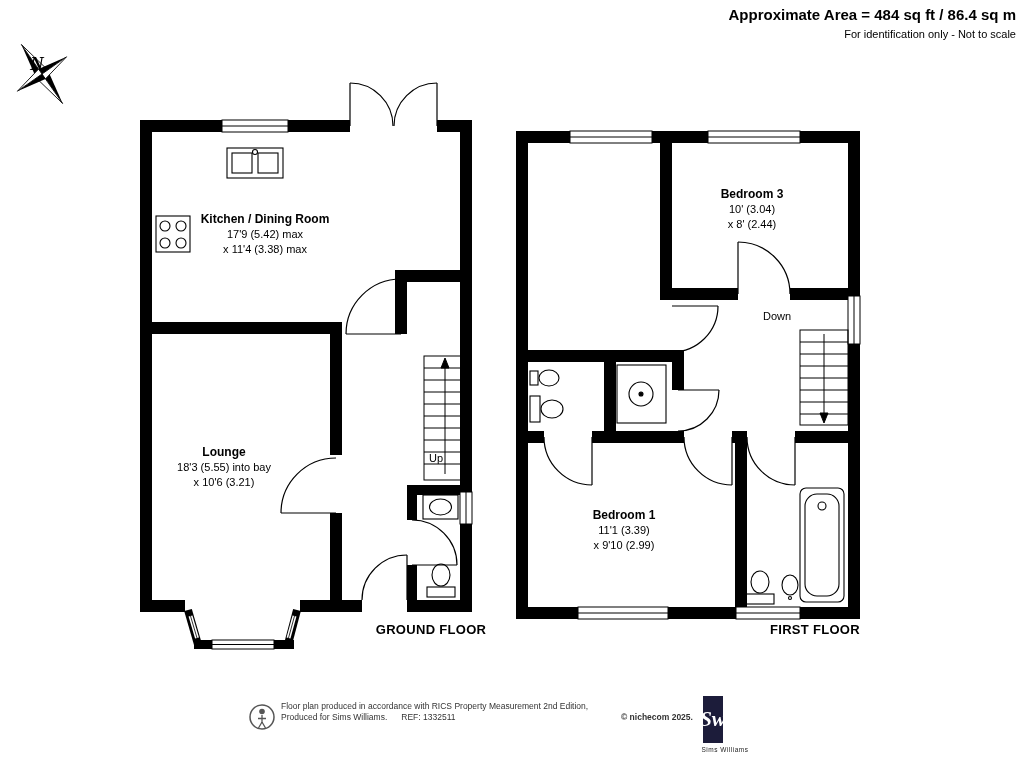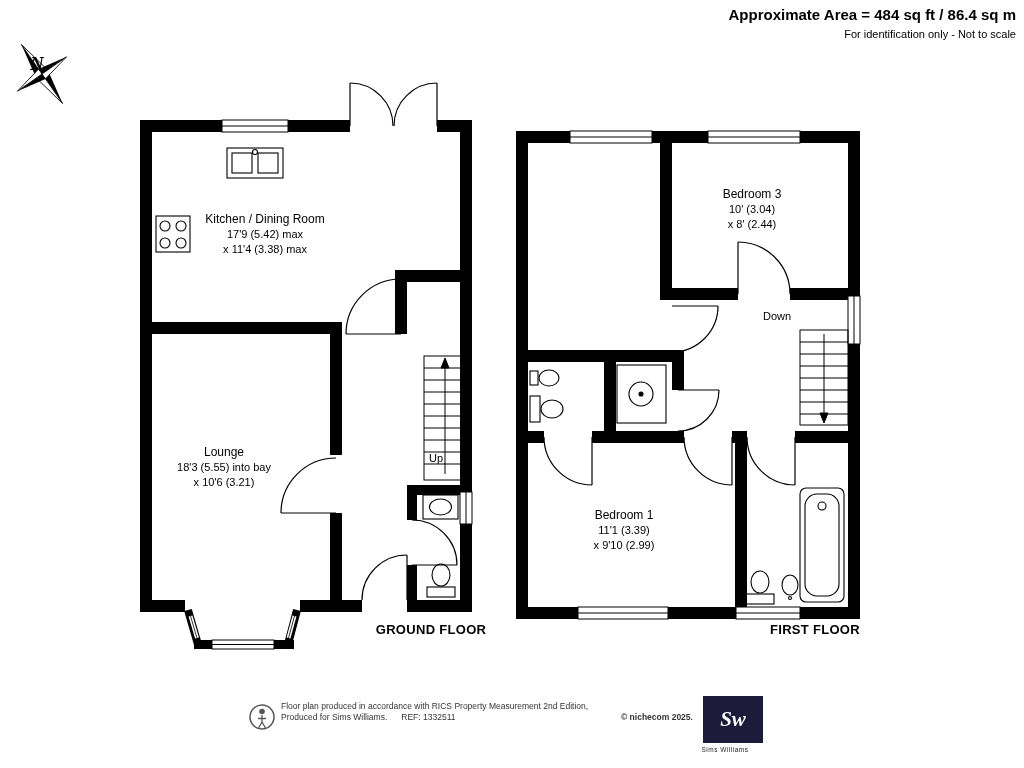--- a/index.html
+++ b/index.html
@@ -1,29 +1,29 @@
 <!DOCTYPE html>
 <html><head>
 <meta charset="utf-8">
 <style>
   html,body{margin:0;padding:0;background:#fff;}
   .page{position:relative;width:1024px;height:768px;background:#fff;overflow:hidden;
         font-family:"Liberation Sans",sans-serif;color:#000;}
   .area-line{position:absolute;right:8px;top:6px;font-size:15px;font-weight:600;}
   .note-line{position:absolute;right:8px;top:28px;font-size:11px;}
   .room-label{position:absolute;transform:translateX(-50%);text-align:center;line-height:15px;white-space:nowrap;}
-  .room-name{font-weight:normal;font-size:12px;}
+  .room-name{font-weight:bold;font-size:12px;}
   .room-dim{font-size:11px;}
   .floor-label{position:absolute;transform:translateX(-50%);font-weight:bold;font-size:13px;letter-spacing:.3px;white-space:nowrap;}
   .stair-label{position:absolute;font-size:11px;}
   .plan-svg{position:absolute;left:0;top:0;}
   .disclaimer{position:absolute;left:281px;top:701px;font-size:8.5px;line-height:11px;color:#333;}
   .disclaimer .ref{margin-left:14px;}
   .copyright{position:absolute;left:621px;top:712px;font-size:8.5px;color:#333;font-weight:bold;}
-  .logo{position:absolute;left:703px;top:696px;width:60px;height:47px;background:#1c1c3a;
+  .logo{position:absolute;left:703px;top:696px;width:20px;height:47px;background:#1c1c3a;
         display:flex;align-items:center;justify-content:center;}
   .logo-mark{color:#fff;font-family:"Liberation Serif",serif;font-style:italic;font-weight:bold;font-size:21px;}
   .logo-caption{position:absolute;left:693px;top:746px;width:64px;text-align:center;font-size:6.5px;letter-spacing:.5px;color:#222;white-space:nowrap;}
 </style>
 </head>
 <body>
 
 <div class="page">
 
   <div class="area-line">Approximate Area = 484 sq ft / 86.4 sq m</div>

